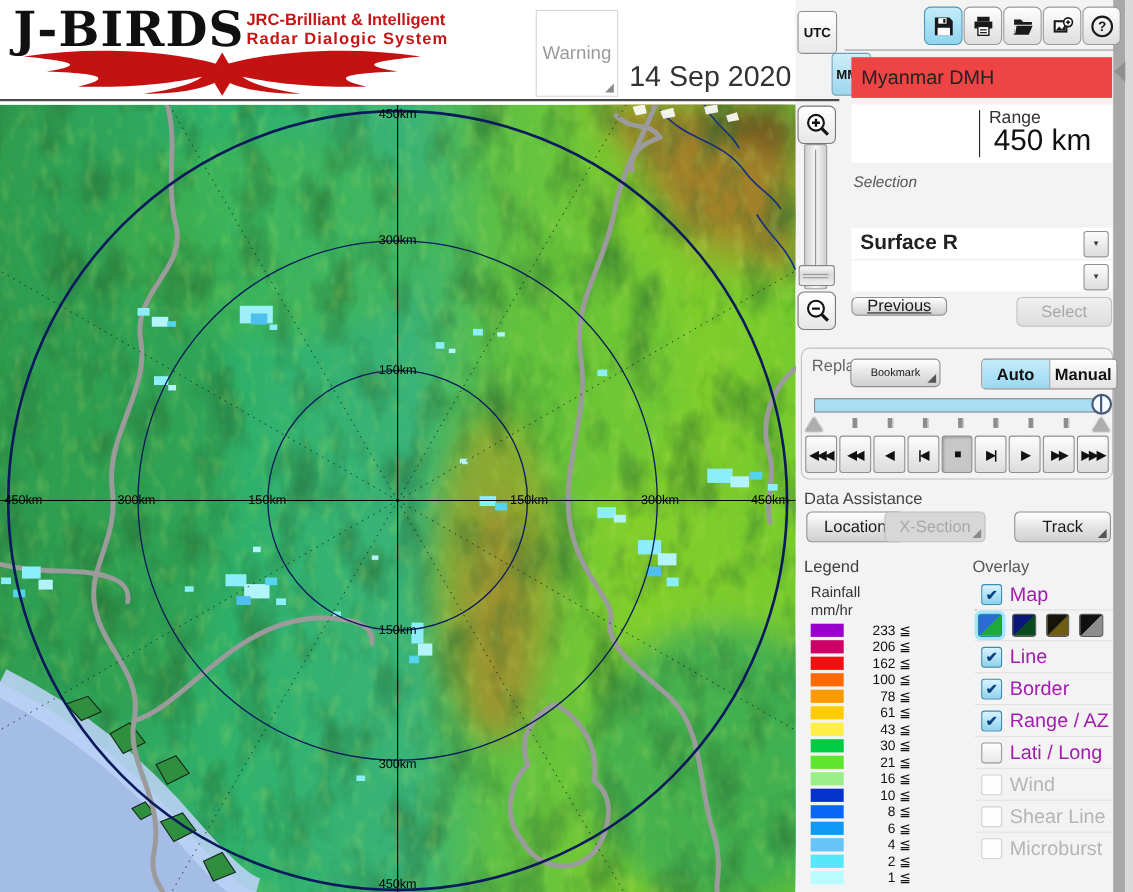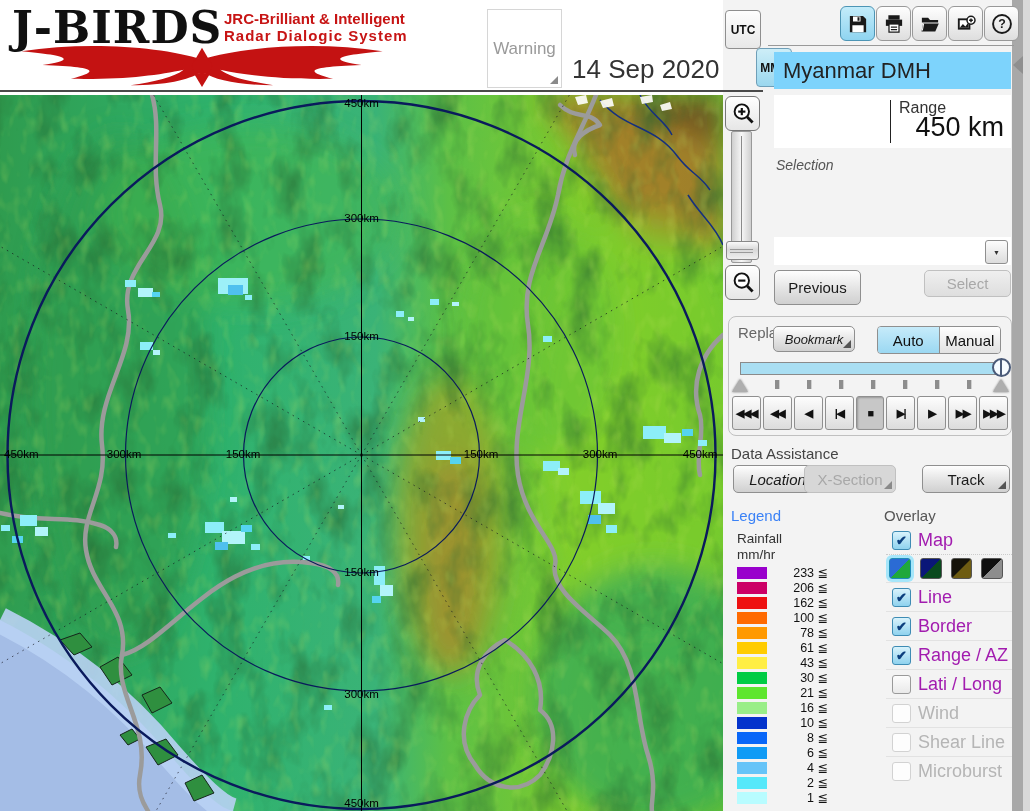--- a/index.html
+++ b/index.html
@@ -31,45 +31,45 @@
             background:linear-gradient(#fefefe,#dedede);display:flex;align-items:center;justify-content:center;}
   .tool-btn.sel{background:linear-gradient(#c3ecfa,#8fd4f0);border-color:#4d95b5;}
   #hr-right{left:768px;top:45px;width:246px;height:1px;background:#999;}
 
   
   #right-panel{left:723px;top:0;width:289px;height:811px;background:#f3f3f3;}
   #right-strip{left:1012px;top:0;width:11px;height:811px;background:#a8a8a8;}
   #right-strip2{left:1023px;top:0;width:7px;height:811px;background:#d9d9d9;}
   #collapse-arrow{left:1013px;top:56px;width:0;height:0;border-top:9px solid transparent;
                   border-bottom:9px solid transparent;border-right:10px solid #8f8f8f;}
-  #station-box{left:774px;top:52px;width:237px;height:37px;background:#7dd3fc;font-size:22px;color:#222;
+  #station-box{left:774px;top:52px;width:237px;height:37px;background:#ef4444;font-size:18px;color:#222;
                display:flex;align-items:center;padding-left:9px;box-sizing:border-box;}
   #range-box{left:774px;top:95px;width:237px;height:53px;background:#fff;}
   #range-div{position:absolute;left:116px;top:5px;width:1px;height:43px;background:#222;}
   #range-label{position:absolute;left:125px;top:4px;font-size:16px;color:#333;}
-  #range-value{position:absolute;right:7px;top:17px;font-size:27px;color:#111;}
+  #range-value{position:absolute;right:19px;top:17px;font-size:27px;color:#111;}
   #selection-label{left:776px;top:157px;font-size:14px;color:#555;font-style:italic;}
   .dd-row{left:774px;width:237px;height:28px;background:#fff;font-size:19px;font-weight:bold;color:#222;
           display:flex;align-items:center;padding-left:8px;box-sizing:border-box;}
   .dd-btn{position:absolute;right:3px;top:3px;width:21px;height:22px;border:1px solid #8f8f8f;border-radius:3px;
           background:linear-gradient(#fdfdfd,#dcdcdc);display:flex;align-items:center;justify-content:center;}
   .dd-btn::after{content:"▼";font-size:7px;color:#333;}
   .btn{border:1px solid #8f8f8f;border-radius:5px;background:linear-gradient(#fefefe,#e3e3e3 55%,#d0d0d0);
        font-size:15px;color:#1a1a1a;display:flex;align-items:center;justify-content:center;
        font-family:"Liberation Sans",sans-serif;}
   .btn-dis{background:linear-gradient(#efefef,#dedede);color:#a8a8a8;border-color:#c0c0c0;}
-  #previous-btn{left:774px;top:270px;width:87px;height:35px;}
+  #previous-btn{left:774px;top:270px;width:87px;height:17px;text-decoration:underline;}
   #select-btn{left:924px;top:270px;width:87px;height:27px;}
 
   
   #replay-panel{left:728px;top:316px;width:282px;height:118px;border:1px solid #c0c0c0;border-radius:8px;}
   #replay-label{position:absolute;left:9px;top:7px;font-size:15px;color:#666;}
-  #bookmark-btn{position:absolute;left:44px;top:9px;width:82px;height:26px;font-size:13px;font-style:italic;}
-  #seg{position:absolute;left:148px;top:9px;width:122px;height:26px;border:1px solid #8f8f8f;border-radius:4px;
-       overflow:hidden;display:flex;}
+  #bookmark-btn{position:absolute;left:44px;top:9px;width:82px;height:26px;font-size:10px;}
+  #seg{position:absolute;left:163px;top:9px;width:122px;height:26px;border:1px solid #8f8f8f;border-radius:4px;
+       overflow:hidden;display:flex;font-weight:bold;}
   .seg-half{flex:1;display:flex;align-items:center;justify-content:center;font-size:15px;color:#111;}
   #seg-auto{background:linear-gradient(#c6ebfa,#9bd8f2);border-right:1px solid #8f8f8f;}
   #seg-manual{background:linear-gradient(#fefefe,#e2e2e2);}
   #replay-slider{position:absolute;left:11px;top:45px;width:263px;height:13px;border:1px solid #8a8a8a;
                  background:#a9def2;box-sizing:border-box;}
   #slider-thumb{position:absolute;right:-9px;top:-5px;width:19px;height:19px;border:2px solid #4a5a78;
                 border-radius:50%;background:#f6fbff;box-sizing:border-box;}
   #slider-thumb::after{content:"";position:absolute;left:6px;top:0px;width:1.5px;height:15px;background:#4a5a78;}
   #replay-ticks{position:absolute;left:6px;top:62px;width:271px;height:14px;}
   .tick{position:absolute;top:1px;width:4px;height:9px;background:#8d8d8d;border-right:1px solid #d0d0d0;}
@@ -78,24 +78,24 @@
        filter:drop-shadow(0 0 1px #777);}
   #playback-row{position:absolute;left:3px;top:79px;width:276px;height:34px;display:flex;gap:2px;}
   .pb{flex:1;border:1px solid #8f8f8f;border-radius:3px;background:linear-gradient(#fdfdfd,#dcdcdc);
       font-size:11px;font-weight:bold;letter-spacing:-1.5px;color:#111;padding:0;
       display:flex;align-items:center;justify-content:center;}
   .pb-pressed{background:#c7c7c7;box-shadow:inset 1px 1px 2px #999;}
 
   
   #da-label{left:731px;top:445px;font-size:15px;color:#444;}
   .da-btn{top:465px;height:28px;}
-  #da-location{left:733px;width:89px;font-style:italic;} #da-xsection{left:804px;width:92px;} #da-track{left:922px;width:88px;}
-
-  
-  #legend-label{left:731px;top:507px;font-size:15px;color:#3b82f6;}
+  #da-location{left:733px;width:89px;} #da-xsection{left:804px;width:92px;} #da-track{left:922px;width:88px;}
+
+  
+  #legend-label{left:731px;top:507px;font-size:15px;color:#404040;}
   #legend-unit{left:737px;top:531px;font-size:13.5px;color:#333;line-height:16px;}
   #legend-rows{left:737px;top:565px;width:93px;height:240px;display:flex;flex-direction:column;}
   .lg-row{flex:1;display:flex;align-items:center;}
   .lg-swatch{width:30px;height:12px;}
   .lg-val{flex:1;text-align:right;font-size:12.5px;color:#111;padding-right:2px;}
 
   
   #overlay-label{left:884px;top:507px;font-size:15px;color:#555;}
   #overlay-rows{left:886px;top:526px;width:126px;}
   .ov-row{height:28px;display:flex;align-items:center;border-top:1px solid #e2e2e2;}
@@ -200,20 +200,24 @@
 
   <div class="abs" id="station-box">Myanmar DMH</div>
 
   <div class="abs" id="range-box">
     <div id="range-div"></div>
     <div id="range-label">Range</div>
     <div id="range-value">450 km</div>
   </div>
 
   <div class="abs" id="selection-label">Selection</div>
+  <div class="abs dd-row" style="top:207px;">
+    <span>Surface R</span>
+    <span class="dd-btn"></span>
+  </div>
   <div class="abs dd-row" style="top:237px;">
     <span></span>
     <span class="dd-btn"></span>
   </div>
   <button class="abs btn" id="previous-btn">Previous</button>
   <button class="abs btn btn-dis" id="select-btn">Select</button>
 
   <div class="abs" id="replay-panel">
     <div id="replay-label">Replay</div>
     <button class="btn corner corner-dark" id="bookmark-btn">Bookmark</button>

